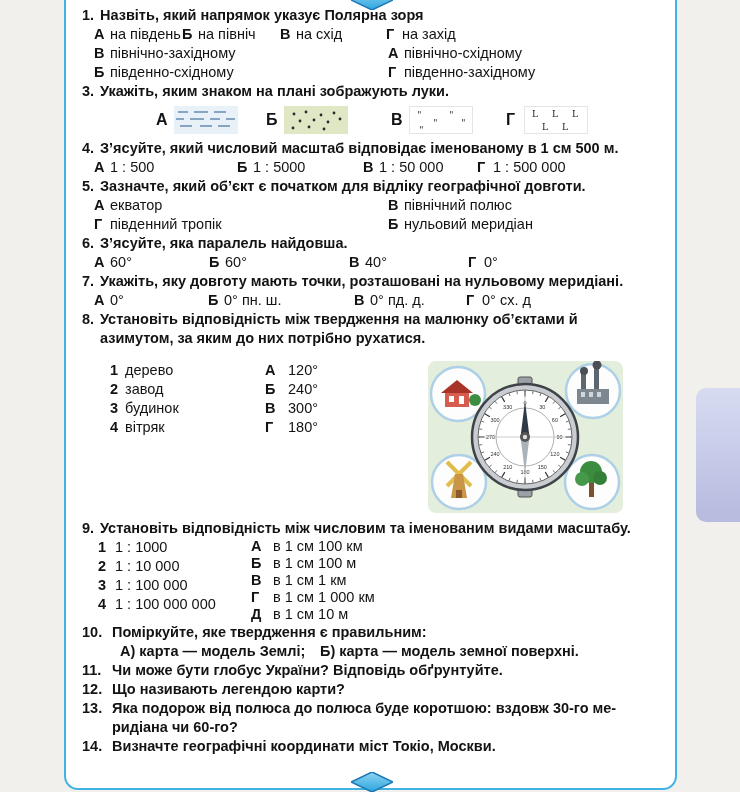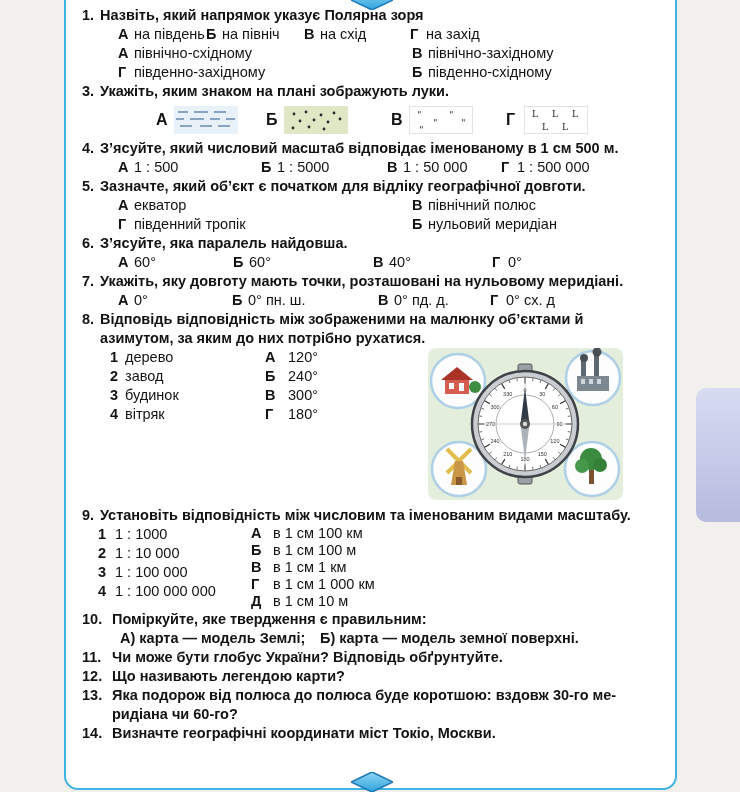--- a/index.html
+++ b/index.html
@@ -14,34 +14,34 @@
     background:#fff;border:2px solid #41b2e4;border-radius:10px 10px 14px 14px;
     padding:20px 6px 0 16px;
   }
   .qtext{margin:0;font-weight:700;font-size:14.5px;line-height:19px;padding-left:18px;text-indent:-18px}
   .qtext.wide{padding-left:30px;text-indent:-30px}
   .qnum{display:inline-block;text-indent:0;width:18px}
   .qnum.wide{width:30px}
   .w530{max-width:536px}
   .w545{max-width:552px}
   .w560{max-width:566px}
-  .opts{display:grid;margin-left:36px;font-size:14.5px;line-height:19px;font-weight:400}
+  .opts{display:grid;margin-left:12px;font-size:14.5px;line-height:19px;font-weight:400}
   .opt,.row{white-space:nowrap;font-size:14.5px;line-height:19px}
   .lt{font-weight:700;display:inline-block;min-width:16px}
   .g4a{grid-template-columns:88px 98px 106px auto}
   .g4b{grid-template-columns:143px 126px 114px auto}
   .g4c{grid-template-columns:115px 140px 119px auto}
   .g4d{grid-template-columns:114px 146px 112px auto}
   .g2{grid-template-columns:294px auto}
   .g10{grid-template-columns:200px auto;margin-left:38px;font-weight:700}
   .symrow{display:grid;grid-template-columns:110px 125px 115px auto;margin:3px 0 3px 74px;align-items:center;height:32px}
   .symcell{display:flex;align-items:center;gap:6px}
   .symcell .lt{min-width:12px}
   svg.sym{width:64px;height:28px;display:block}
-  .q8grid{display:flex;margin-top:0;margin-left:28px;align-items:flex-start}
+  .q8grid{display:flex;margin-top:13px;margin-left:28px;align-items:flex-start}
   .q8items{width:155px}
   .q8opts{width:163px}
   .q8items .lt{min-width:15px}
   .q8opts .lt{min-width:23px}
   .compass-img{width:195px;height:152px;display:block}
   .q9t{margin-top:6px}
   .q9grid{display:flex;margin-left:16px;align-items:flex-start}
   .q9items{width:153px}
   .q9items .lt{min-width:17px}
   .q9opts .row{line-height:17px}
@@ -65,24 +65,24 @@
     <div class="opts g4a">
       <span class="opt"><span class="lt">А</span><span>на південь</span></span>
       <span class="opt"><span class="lt">Б</span><span>на північ</span></span>
       <span class="opt"><span class="lt">В</span><span>на схід</span></span>
       <span class="opt"><span class="lt">Г</span><span>на захід</span></span>
     </div>
   </div>
 
   <div>
     <div class="opts g2">
+      <span class="opt"><span class="lt">В</span><span>північно-західному</span></span>
       <span class="opt"><span class="lt">А</span><span>північно-східному</span></span>
-      <span class="opt"><span class="lt">В</span><span>північно-західному</span></span>
+      <span class="opt"><span class="lt">Б</span><span>південно-східному</span></span>
       <span class="opt"><span class="lt">Г</span><span>південно-західному</span></span>
-      <span class="opt"><span class="lt">Б</span><span>південно-східному</span></span>
     </div>
   </div>
 
   <div>
     <p class="qtext"><span class="qnum">3.</span><span>Укажіть, яким знаком на плані зображують луки.</span></p>
     <div class="symrow">
       <span class="symcell">
         <span class="lt">А</span>
         <svg class="sym" viewBox="0 0 64 28">
           <rect width="64" height="28" fill="#e9f1f8"></rect>
@@ -183,21 +183,21 @@
     <p class="qtext"><span class="qnum">7.</span><span>Укажіть, яку довготу мають точки, розташовані на нульовому меридіані.</span></p>
     <div class="opts g4d">
       <span class="opt"><span class="lt">А</span><span>0°</span></span>
       <span class="opt"><span class="lt">Б</span><span>0° пн. ш.</span></span>
       <span class="opt"><span class="lt">В</span><span>0° пд. д.</span></span>
       <span class="opt"><span class="lt">Г</span><span>0° сх. д</span></span>
     </div>
   </div>
 
   <div>
-    <p class="qtext w545"><span class="qnum">8.</span><span>Відповідь відповідність між зображеними на малюнку об’єктами й азимутом, за яким до них потрібно рухатися.</span></p>
+    <p class="qtext w545"><span class="qnum">8.</span><span>Установіть відповідність між твердження на малюнку об’єктами й азимутом, за яким до них потрібно рухатися.</span></p>
     <div class="q8grid">
       <div class="q8items">
         <div class="row"><span class="lt">1</span><span>дерево</span></div>
         <div class="row"><span class="lt">2</span><span>завод</span></div>
         <div class="row"><span class="lt">3</span><span>будинок</span></div>
         <div class="row"><span class="lt">4</span><span>вітряк</span></div>
       </div>
       <div class="q8opts">
         <div class="row"><span class="lt">А</span><span>120°</span></div>
         <div class="row"><span class="lt">Б</span><span>240°</span></div>

